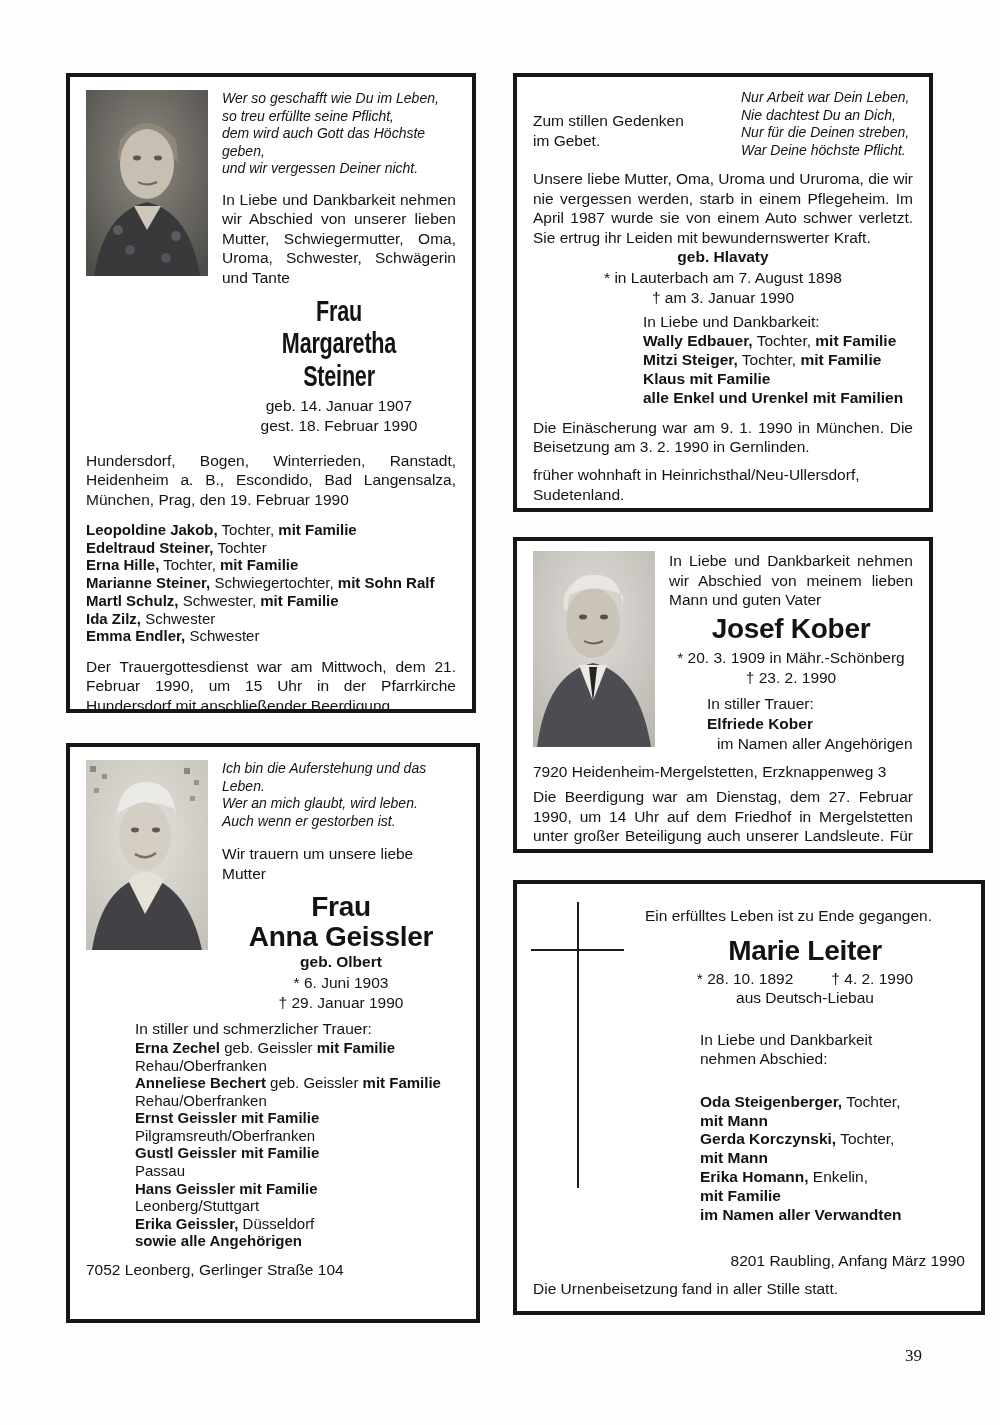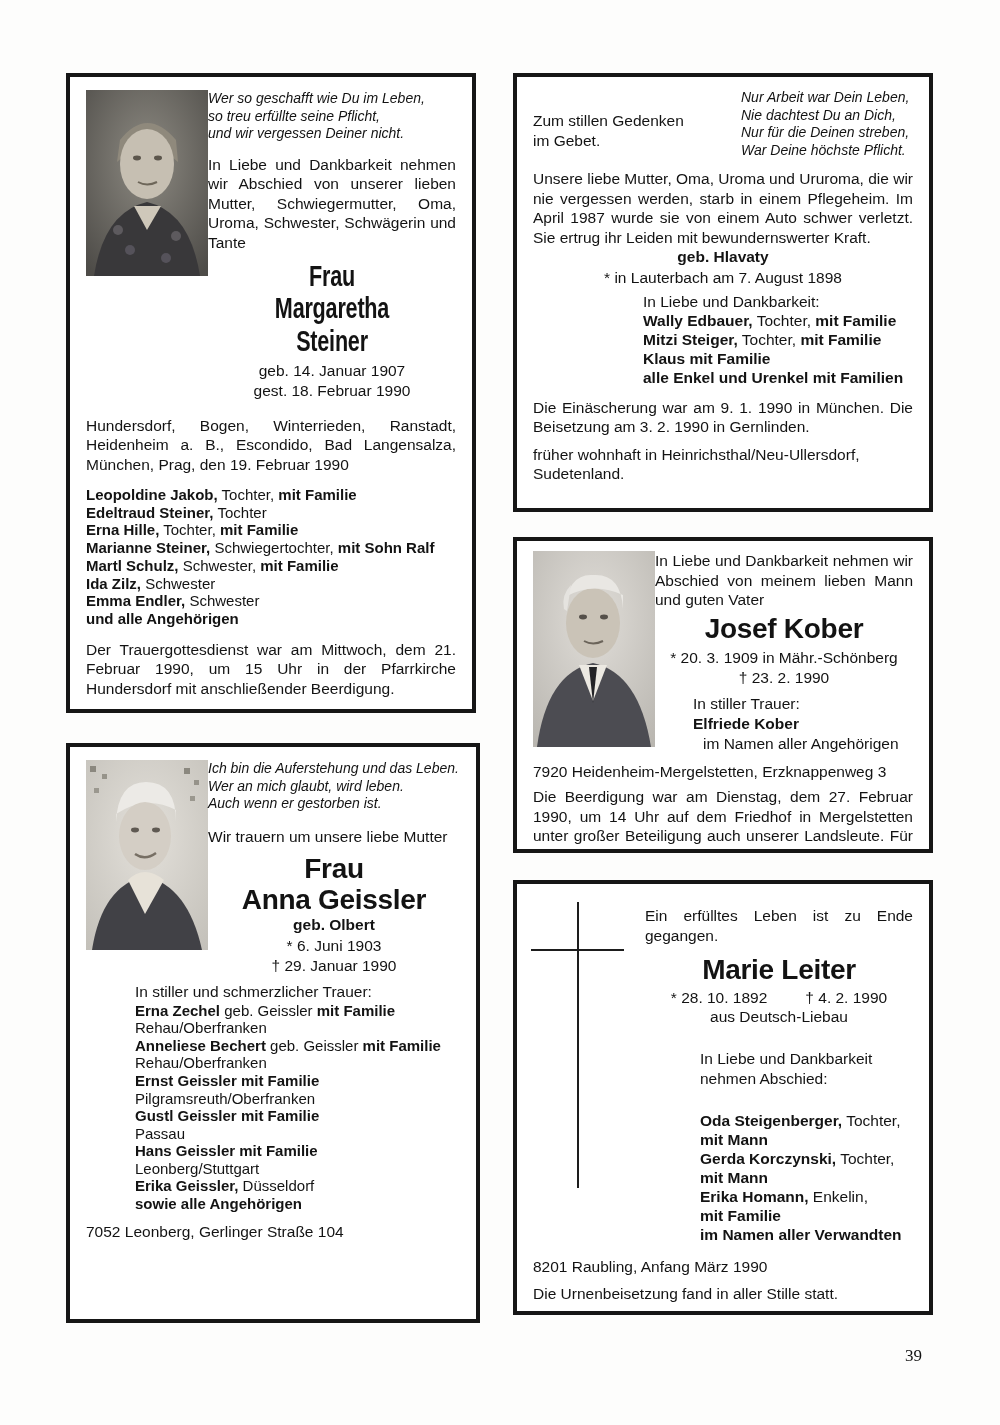--- a/index.html
+++ b/index.html
@@ -1,34 +1,34 @@
 <!DOCTYPE html>
 <html><head>
 <meta charset="utf-8">
 <style>
   html,body{margin:0;padding:0;background:#ffffff;}
   .sheet{position:relative;width:1000px;height:1425px;background:#fdfdfc;
          font-family:"Liberation Sans","DejaVu Sans",sans-serif;color:#131313;overflow:hidden;}
   .box{position:absolute;background:#fff;border:4px solid #161616;box-sizing:border-box;
        padding:13px 16px;overflow:hidden;}
-  .row{display:flex;justify-content:flex-end;}
+  .row{display:flex;gap:14px;justify-content:flex-end;}
   .photo-col{flex:0 0 122px;}
   .rcol{flex:1;min-width:0;}
   .verse{font-style:italic;font-size:14px;line-height:1.25;}
   .para{font-size:15.5px;line-height:1.26;text-align:justify;}
   .plain{font-size:15.5px;line-height:1.28;}
   .name-title{font-weight:700;font-size:28px;line-height:1.08;text-align:center;letter-spacing:-0.3px;}
   .steiner-title{font-size:30px;transform:scaleX(0.72);transform-origin:50% 50%;}
   .nee{font-weight:700;font-size:15.5px;text-align:center;line-height:1.35;}
   .dates{font-size:15.5px;text-align:center;line-height:1.3;}
   .mlist{font-size:15px;line-height:1.18;}
   .ml{white-space:nowrap;}
   .b{font-weight:700;}
   .mt4{margin-top:4px;}.mt6{margin-top:6px;}.mt8{margin-top:8px;}.mt10{margin-top:10px;}
-  .mt12{margin-top:12px;}.mt14{margin-top:14px;}.mt18{margin-top:12px;}.mt22{margin-top:22px;}
+  .mt12{margin-top:12px;}.mt14{margin-top:14px;}.mt18{margin-top:26px;text-align:right;}.mt22{margin-top:22px;}
   .indent49{margin-left:49px;}
   .indent110{margin-left:110px;}
   .kober-indent{margin-left:38px;}
   .bern-head{display:flex;justify-content:space-between;align-items:flex-start;}
   .bern-memorial{font-size:15.5px;line-height:1.3;margin-top:22px;}
   .bern-verse{width:172px;}
   .leiter-main{margin-left:112px;}
   .leiter-cross{position:absolute;left:14px;top:18px;}
   .leiter-dates{display:flex;justify-content:center;gap:38px;font-size:15.5px;}
   .leiter-cond{margin-left:55px;font-size:15.5px;line-height:1.25;}
@@ -62,39 +62,39 @@
           <circle cx="32" cy="140" r="5" fill="#5d5a5e"></circle>
             <circle cx="90" cy="146" r="5" fill="#5d5a5e"></circle>
           <circle cx="44" cy="160" r="5" fill="#55525a"></circle>
             <circle cx="80" cy="168" r="5" fill="#55525a"></circle>
         </svg>
       </div>
       <div class="rcol">
         <div class="verse">
           <div>Wer so geschafft wie Du im Leben,</div>
           <div>so treu erfüllte seine Pflicht,</div>
+          <div>dem wird auch Gott das Höchste geben,</div>
           <div>und wir vergessen Deiner nicht.</div>
         </div>
         <div class="para mt12">In Liebe und Dankbarkeit nehmen wir Abschied von unserer lieben Mutter, Schwiegermutter, Oma, Uroma, Schwester, Schwägerin und Tante</div>
         <div class="name-title steiner-title mt8">Frau</div>
         <div class="name-title steiner-title">Margaretha Steiner</div>
         <div class="dates mt4">geb. 14. Januar 1907</div>
         <div class="dates">gest. 18. Februar 1990</div>
       </div>
     </div>
     <div class="para mt14">Hundersdorf, Bogen, Winterrieden, Ranstadt, Heidenheim a. B., Escondido, Bad Langensalza, München, Prag, den 19. Februar 1990</div>
     <div class="mlist mt12">
       <div class="ml"><span class="b">Leopoldine Jakob,</span> <span>Tochter,</span> <span class="b">mit Familie</span></div>
       <div class="ml"><span class="b">Edeltraud Steiner,</span> <span>Tochter</span></div>
       <div class="ml"><span class="b">Erna Hille,</span> <span>Tochter,</span> <span class="b">mit Familie</span></div>
       <div class="ml"><span class="b">Marianne Steiner,</span> <span>Schwiegertochter,</span> <span class="b">mit Sohn Ralf</span></div>
       <div class="ml"><span class="b">Martl Schulz,</span> <span>Schwester,</span> <span class="b">mit Familie</span></div>
       <div class="ml"><span class="b">Ida Zilz,</span> <span>Schwester</span></div>
       <div class="ml"><span class="b">Emma Endler,</span> <span>Schwester</span></div>
-      <div class="ml"><span class="b">und alle Angehörigen</span></div>
     </div>
     <div class="para mt12">Der Trauergottesdienst war am Mittwoch, dem 21. Februar 1990, um 15 Uhr in der Pfarrkirche Hundersdorf mit anschließender Beerdigung.</div>
 
   </div>
 
   <div class="box" style="left:513px;top:73px;width:420px;height:439px;padding-top:12px;">
     <div class="bern-head">
       <div class="bern-memorial">
         <div>Zum stillen Gedenken</div>
         <div>im Gebet.</div>
@@ -102,20 +102,21 @@
       <div class="verse bern-verse">
         <div>Nur Arbeit war Dein Leben,</div>
         <div>Nie dachtest Du an Dich,</div>
         <div>Nur für die Deinen streben,</div>
         <div>War Deine höchste Pflicht.</div>
       </div>
     </div>
     <div class="para mt10">Unsere liebe Mutter, Oma, Uroma und Ururoma, die wir nie vergessen werden, starb in einem Pflegeheim. Im April 1987 wurde sie von einem Auto schwer verletzt. Sie ertrug ihr Leiden mit bewundernswerter Kraft.</div>
     <div class="nee">geb. Hlavaty</div>
     <div class="dates">* in Lauterbach am 7. August 1898</div>
+    <div class="dates">† am 3. Januar 1990</div>
     <div class="plain mt4 indent110">In Liebe und Dankbarkeit:</div>
     <div class="mlist indent110" style="font-size:15.5px;line-height:1.22;">
       <div class="ml"><span class="b">Wally Edbauer,</span> <span>Tochter,</span> <span class="b">mit Familie</span></div>
       <div class="ml"><span class="b">Mitzi Steiger,</span> <span>Tochter,</span> <span class="b">mit Familie</span></div>
       <div class="ml"><span class="b">Klaus mit Familie</span></div>
       <div class="ml"><span class="b">alle Enkel und Urenkel mit Familien</span></div>
     </div>
     <div class="para mt10">Die Einäscherung war am 9. 1. 1990 in München. Die Beisetzung am 3. 2. 1990 in Gernlinden.</div>
     <div class="plain mt8">früher wohnhaft in Heinrichsthal/Neu-Ullersdorf, Sudetenland.</div>
   </div>
@@ -208,21 +209,21 @@
       <div class="ml"><span>Passau</span></div>
       <div class="ml"><span class="b">Hans Geissler mit Familie</span></div>
       <div class="ml"><span>Leonberg/Stuttgart</span></div>
       <div class="ml"><span class="b">Erika Geissler,</span> <span>Düsseldorf</span></div>
       <div class="ml"><span class="b">sowie alle Angehörigen</span></div>
     </div>
     <div class="plain mt10">7052 Leonberg, Gerlinger Straße 104</div>
 
   </div>
 
-  <div class="box" style="left:513px;top:880px;width:420px;height:435px;padding-top:16px;">
+  <div class="box" style="left:513px;top:880px;width:472px;height:435px;padding-top:16px;">
     <svg class="leiter-cross" width="100" height="290" viewBox="0 0 100 290">
       <line x1="47" y1="0" x2="47" y2="286" stroke="#1d1d1d" stroke-width="2"></line>
       <line x1="0" y1="48" x2="93" y2="48" stroke="#1d1d1d" stroke-width="2"></line>
     </svg>
     <div class="leiter-main">
       <div class="para mt6">Ein erfülltes Leben ist zu Ende gegangen.</div>
       <div class="name-title mt10">Marie Leiter</div>
       <div class="leiter-dates mt4">
         <span>* 28. 10. 1892</span>
         <span>† 4. 2. 1990</span>

